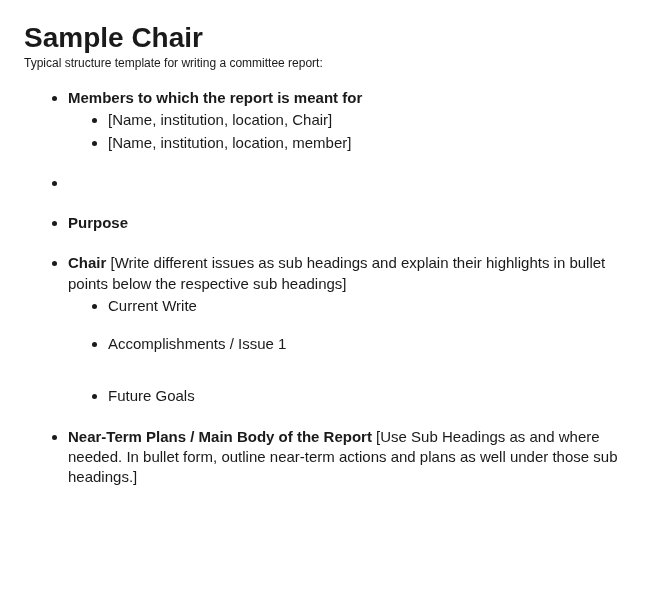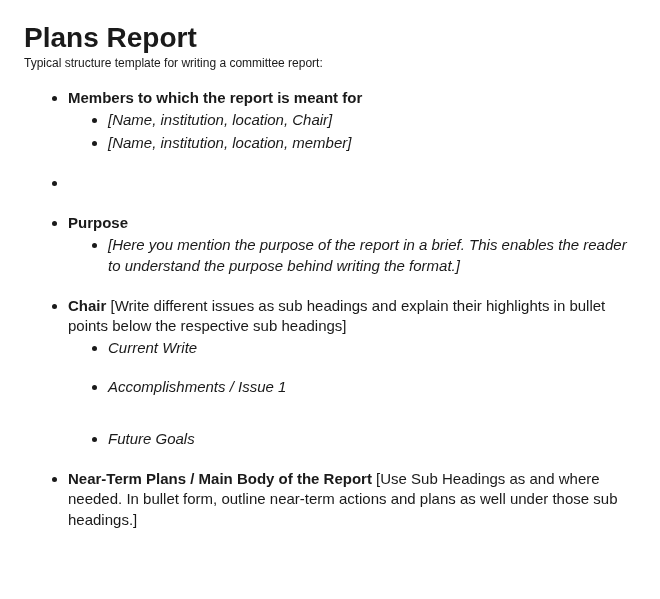--- a/index.html
+++ b/index.html
@@ -27,21 +27,20 @@
   }
   ul.top {
     list-style: disc;
     margin: 0;
     padding-left: 44px;
   }
   ul.sub {
     list-style: disc;
     margin: 2px 0 0 0;
     padding-left: 40px;
-    font-style: italic;
   }
   ul.top > li {
     font-size: 15px;
     margin-bottom: 20px;
     line-height: 1.35;
   }
   ul.top > li:last-child {
     margin-bottom: 0;
   }
   ul.sub > li {
@@ -59,31 +58,29 @@
   .bold {
     font-weight: 900;
   }
   .sub-gap {
     margin-top: 18px;
   }
 </style>
 </head>
 <body>
 
-<h1>Plans Report</h1>
+<h1>Sample Chair</h1>
 <p class="intro">Typical structure template for writing a committee report:</p>
 
 <ul class="top">
     <li><span class="bold">Members to which the report is meant for</span><ul class="sub">
         <li>[Name, institution, location, Chair]</li>
         <li>[Name, institution, location, member]</li>
       </ul></li>
     <li></li>
-    <li><span class="bold">Purpose</span><ul class="sub sub-gap">
-        <li>[Here you mention the purpose of the report in a brief. This enables the reader to understand the purpose behind writing the format.]</li>
-      </ul></li>
+    <li><span class="bold">Purpose</span></li>
     <li><span class="bold">Chair</span><span> [Write different issues as sub headings and explain their highlights in bullet points below the respective sub headings]</span><ul class="sub sub-gap spaced">
         <li>Current Write</li>
         <li>Accomplishments / Issue 1</li>
         <li>Future Goals</li>
       </ul></li>
     <li><span class="bold">Near-Term Plans / Main Body of the Report</span><span> [Use Sub Headings as and where needed. In bullet form, outline near-term actions and plans as well under those sub headings.]</span></li>
   </ul>
 
 </body></html>

